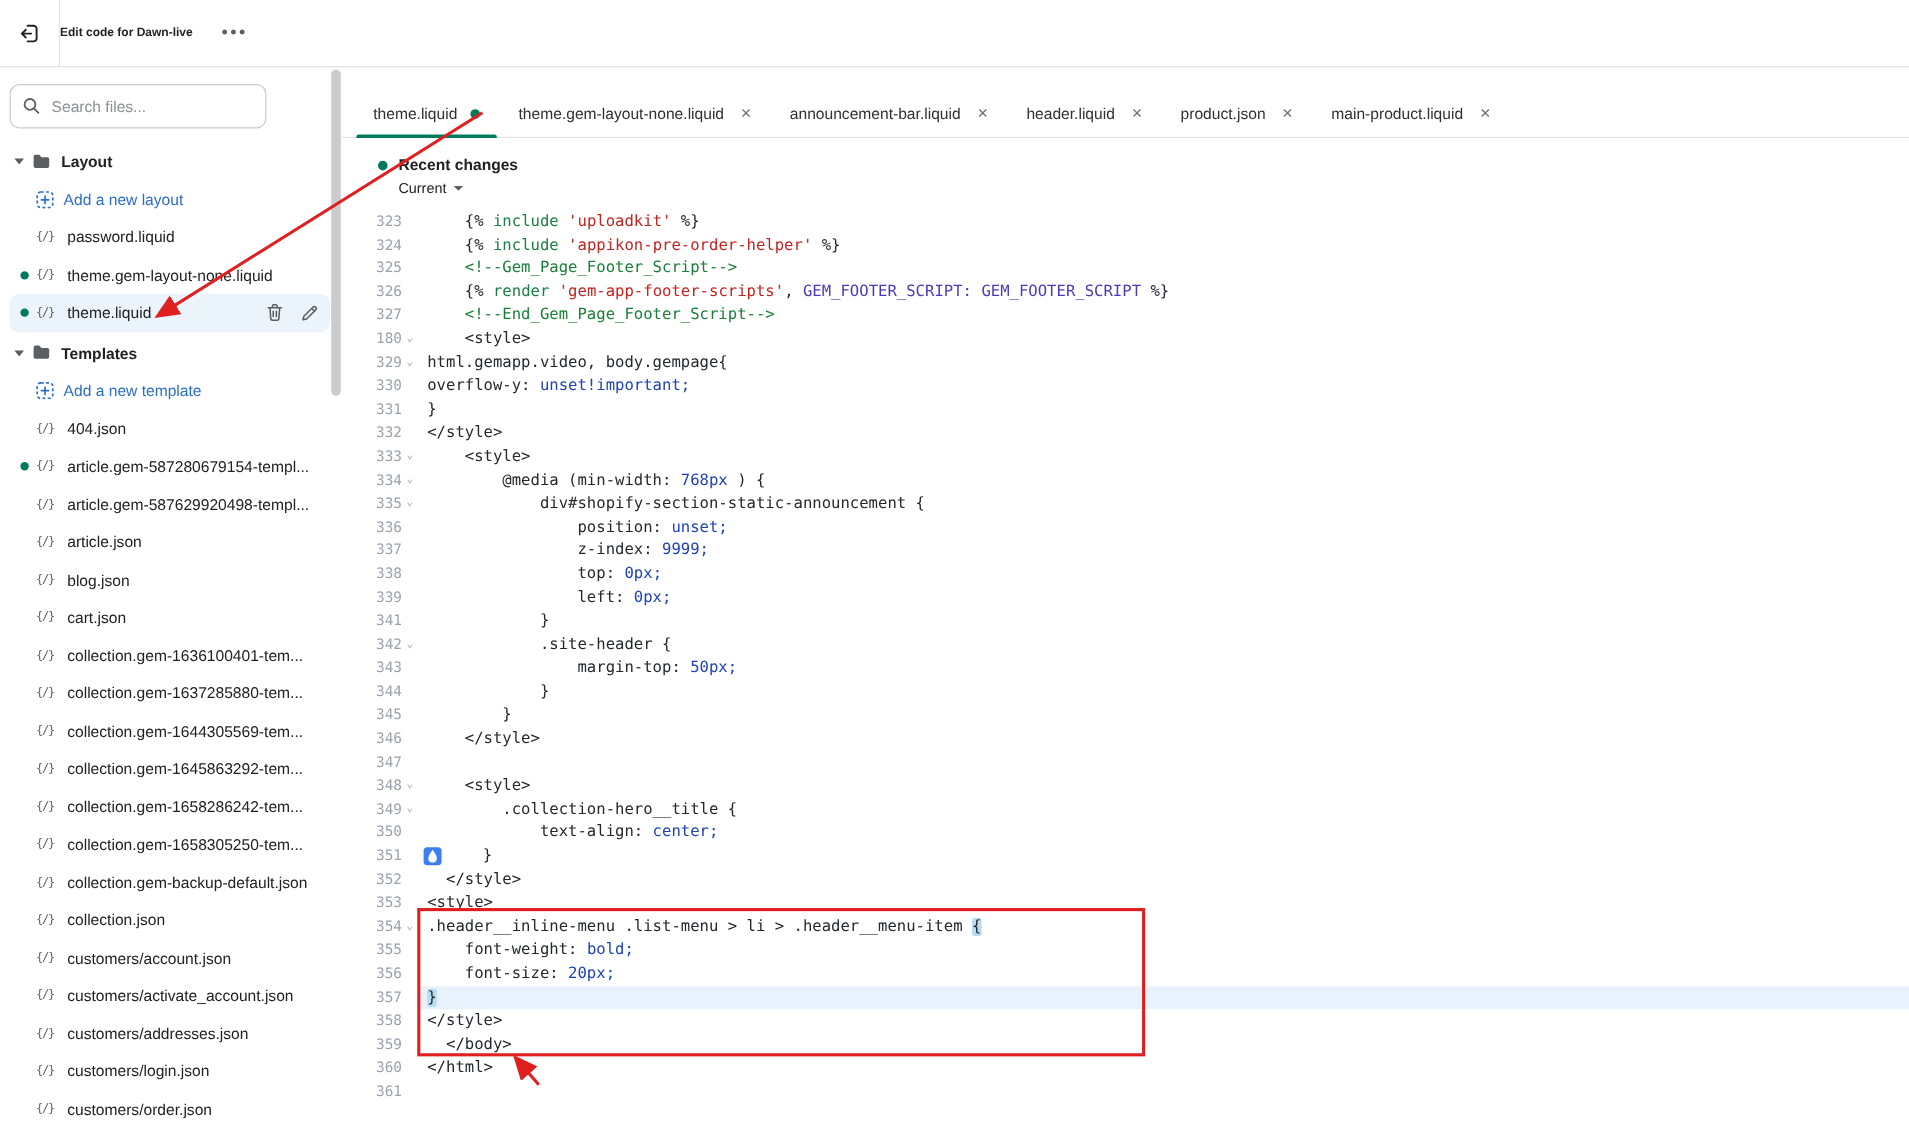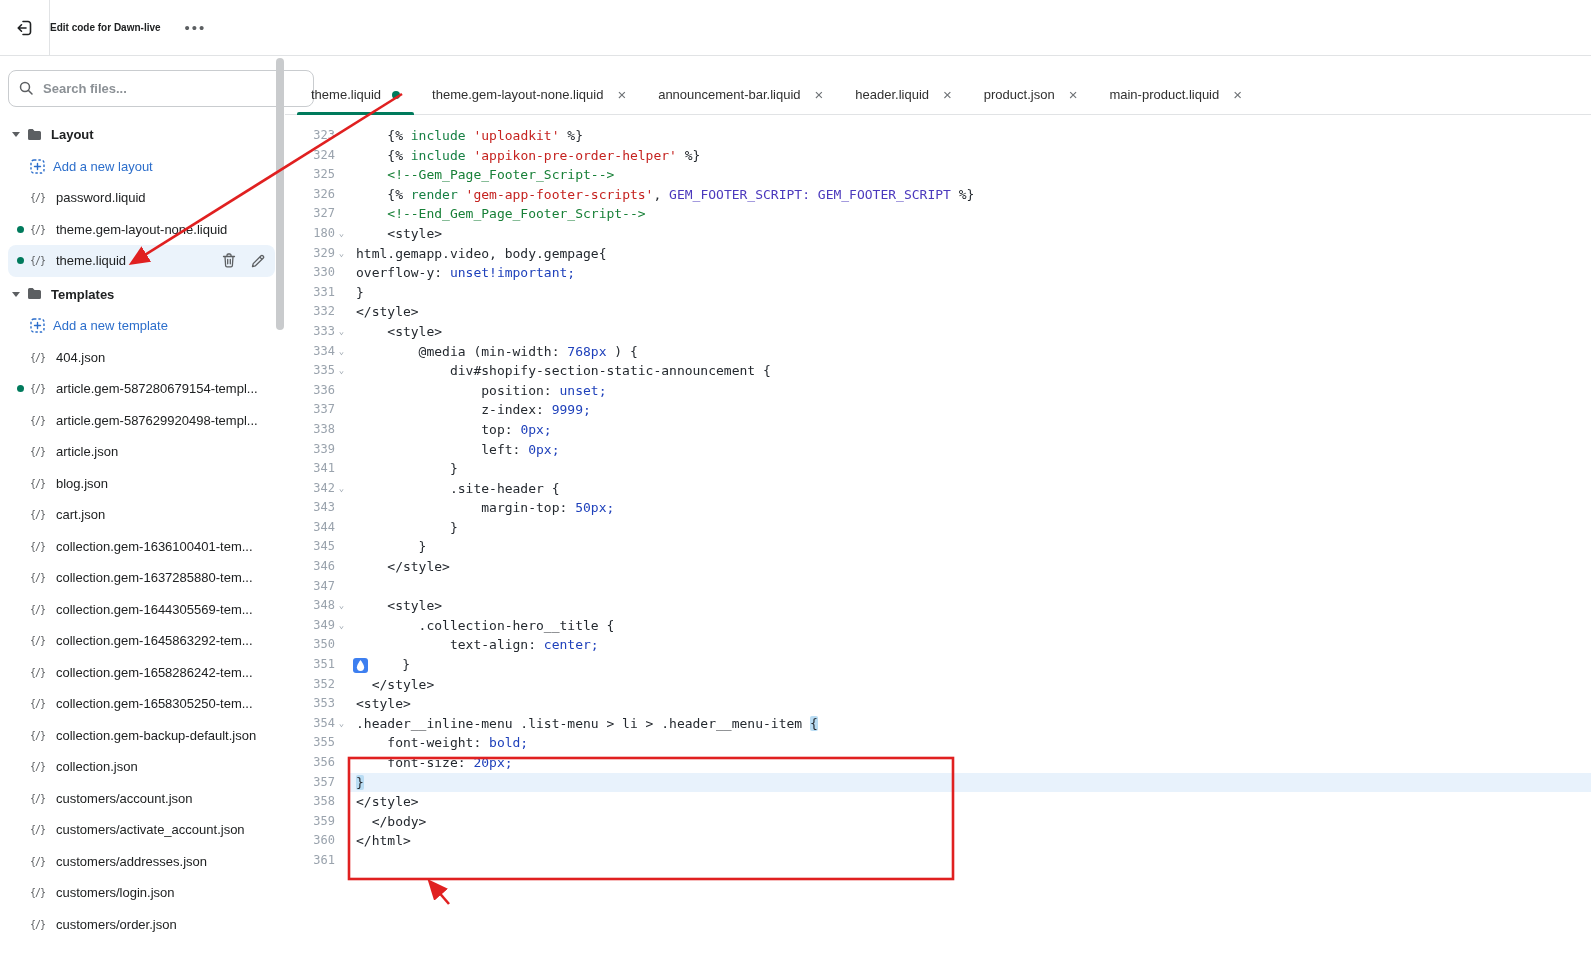--- a/index.html
+++ b/index.html
@@ -11,21 +11,21 @@
   .topbar { display:flex; align-items:center; height:56px; border-bottom:1px solid #e1e3e5; background:#fff; }
   .exit-btn { width:50px; height:55px; display:flex; align-items:center; justify-content:center; background:none; border:none; border-right:1px solid #e1e3e5; cursor:pointer; }
   .title { margin-left:0; font-size:10px; font-weight:700; }
   .overflow-btn { margin-left:18px; background:none; border:none; color:#5c5f62; font-size:15px; letter-spacing:2px; cursor:pointer; padding:4px 6px; }
 
   .body { display:flex; height:900px; }
 
   
   .sidebar { width:285px; flex:none; position:relative; padding-top:14px; }
   .search-box { position:relative; margin:0 19px 12px 8px; }
-  .search-box input { width:306px; height:37px; border:1px solid #c9cccf; border-radius:8px; padding:0 10px 0 34px; font-size:13px; color:#202223; outline:none; font-family:"Liberation Sans",sans-serif;font-weight:bold; }
+  .search-box input { width:214px; height:37px; border:1px solid #c9cccf; border-radius:8px; padding:0 10px 0 34px; font-size:13px; color:#202223; outline:none; font-family:"Liberation Sans",sans-serif; }
   .search-box input::placeholder { color:#8c9196; }
   .search-icon { position:absolute; left:10px; top:10px; }
   .row { position:relative; height:31.5px; display:flex; align-items:center; margin:0 10px 0 8px; padding-left:22px; border-radius:8px; font-size:13px; cursor:pointer; }
   .row.folder { padding-left:4px; font-weight:700; margin-top:2px; }
   .row.selected { background:#ebf3fb; }
   .caret-down { width:0; height:0; border-left:4px solid transparent; border-right:4px solid transparent; border-top:5px solid #5c5f62; margin-right:7px; }
   .folder-glyph { margin-right:8px; display:flex; }
   .add-icon { margin-right:8px; display:flex; }
   .add-label { color:#2c6ecb; }
   .file-icon { font-family:"DejaVu Sans Mono",monospace; font-size:10px; color:#5c5f62; margin-right:7px; width:19px; flex:none; letter-spacing:-1px; }
@@ -266,20 +266,30 @@
           </div>
           <div class="tab">
             <span class="tab-label">product.json</span>
             <span class="tab-close">×</span>
           </div>
           <div class="tab">
             <span class="tab-label">main-product.liquid</span>
             <span class="tab-close">×</span>
           </div>
         </div>
+      <div class="meta">
+        <div class="recent">
+          <span class="recent-dot"></span>
+          <span>Recent changes</span>
+        </div>
+        <button class="current-btn">
+          <span>Current</span>
+          <span class="caret-sm"></span>
+        </button>
+      </div>
       <div class="editor" id="editor">
           <div class="cl">
             <span class="gut">323</span>
             <span class="fold"></span>
             <div class="src"><span class="tok-p">    {% </span><span class="tok-k">include</span><span class="tok-p"> </span><span class="tok-s">'uploadkit'</span><span class="tok-p"> %}</span></div>
           </div>
           <div class="cl">
             <span class="gut">324</span>
             <span class="fold"></span>
             <div class="src"><span class="tok-p">    {% </span><span class="tok-k">include</span><span class="tok-p"> </span><span class="tok-s">'appikon-pre-order-helper'</span><span class="tok-p"> %}</span></div>

